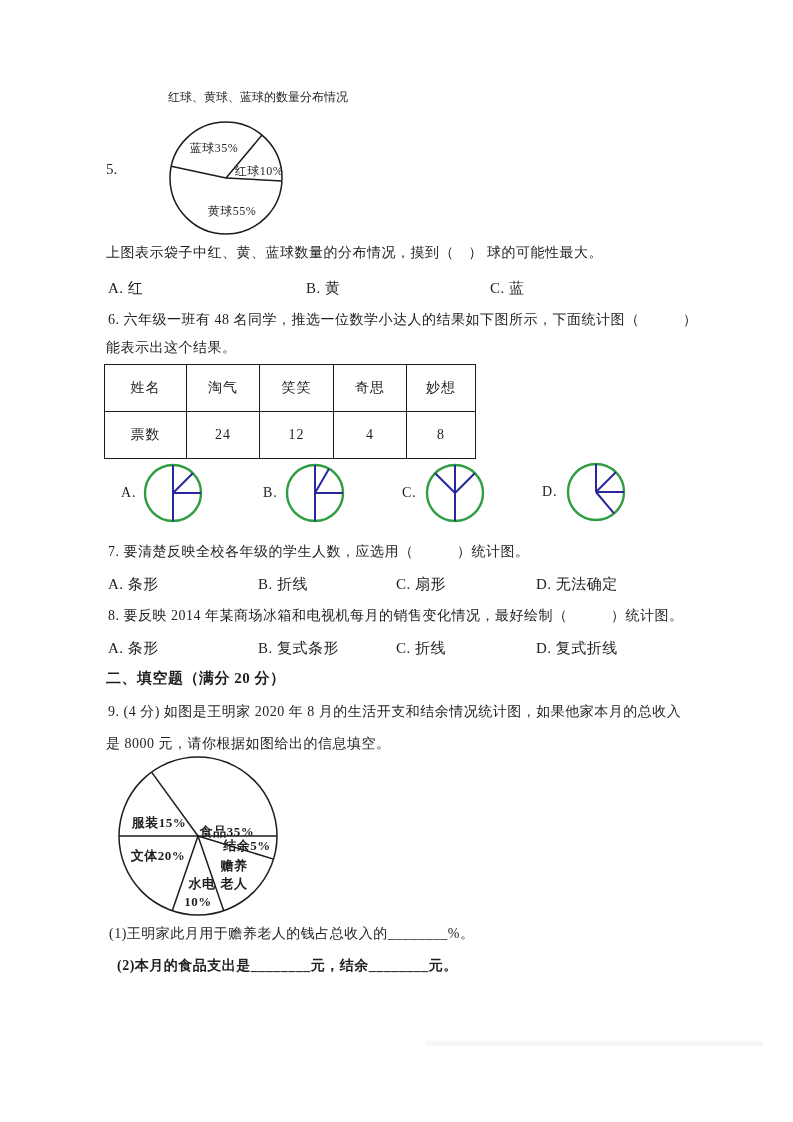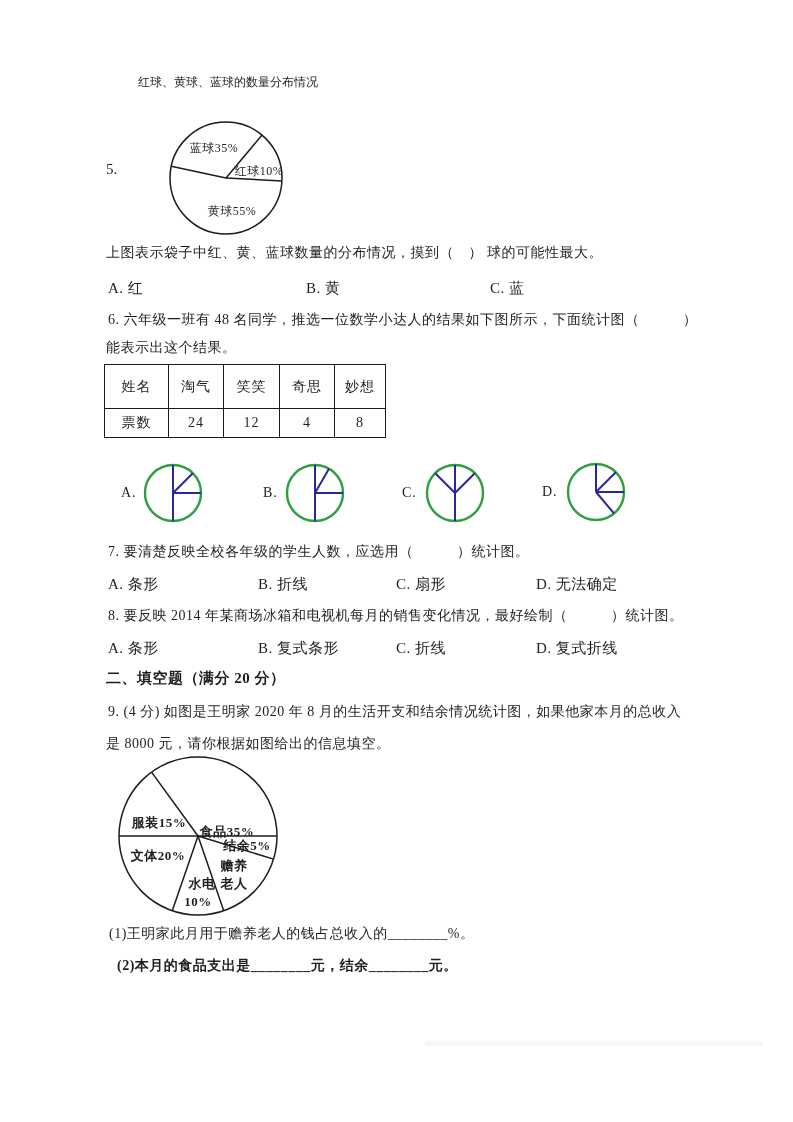--- a/index.html
+++ b/index.html
@@ -27,21 +27,21 @@
   .opt-letter{font-size:14px;letter-spacing:1px;}
   .sec-title{font-size:15px;font-weight:bold;letter-spacing:0.5px;}
   table.vote{
     border-collapse:collapse;
     font-size:14px;
     table-layout:fixed;
   }
   table.vote td{
     border:1.5px solid #1c1c1c;
     text-align:center;vertical-align:middle;
-    padding:5px;
+    padding:14px;
     letter-spacing:1px;
   }
   #chart-layer{position:absolute;left:0;top:0;pointer-events:none;}
   .edge-shade{position:absolute;background:#f7f7f7;}
 </style>
 </head>
 <body>
 
 <div class="page">
 
@@ -72,21 +72,21 @@
       <line x1="596" y1="492" x2="613.9980530712231" y2="513.4492444073314" stroke="#28289b" stroke-width="2"></line>
       <circle cx="198" cy="836" r="79" fill="none" stroke="#1c1c1c" stroke-width="1.5"></circle>
       <line x1="198" y1="836" x2="277" y2="836" stroke="#1c1c1c" stroke-width="1.5"></line>
       <line x1="198" y1="836" x2="273.54807572107984" y2="859.0973646730962" stroke="#1c1c1c" stroke-width="1.5"></line>
       <line x1="198" y1="836" x2="223.7198842021154" y2="910.6959674723461" stroke="#1c1c1c" stroke-width="1.5"></line>
       <line x1="198" y1="836" x2="172.2801157978846" y2="910.6959674723461" stroke="#1c1c1c" stroke-width="1.5"></line>
       <line x1="198" y1="836" x2="119" y2="836" stroke="#1c1c1c" stroke-width="1.5"></line>
       <line x1="198" y1="836" x2="151.5649650688946" y2="772.0876574443791" stroke="#1c1c1c" stroke-width="1.5"></line>
     </svg>
 
-  <div class="abs chart-title" style="left:108px;top:74px;">红球、黄球、蓝球的数量分布情况</div>
+  <div class="abs chart-title" style="left:108px;top:89px;text-align:right;">红球、黄球、蓝球的数量分布情况</div>
   <div class="abs qnum" style="left:106px;top:161px;">5.</div>
   <div class="pie-label" style="left: 214px; top: 148px;">蓝球35%</div>
   <div class="pie-label" style="left: 259px; top: 171px;">红球10%</div>
   <div class="pie-label" style="left: 232px; top: 211px;">黄球55%</div>
 
   <div class="abs line" style="left:106px;top:244px;">上图表示袋子中红、黄、蓝球数量的分布情况，摸到（　） 球的可能性最大。</div>
   <div class="abs opt" style="left:108px;top:279px;">A. 红</div>
   <div class="abs opt" style="left:306px;top:279px;">B. 黄</div>
   <div class="abs opt" style="left:490px;top:279px;">C. 蓝</div>
 

